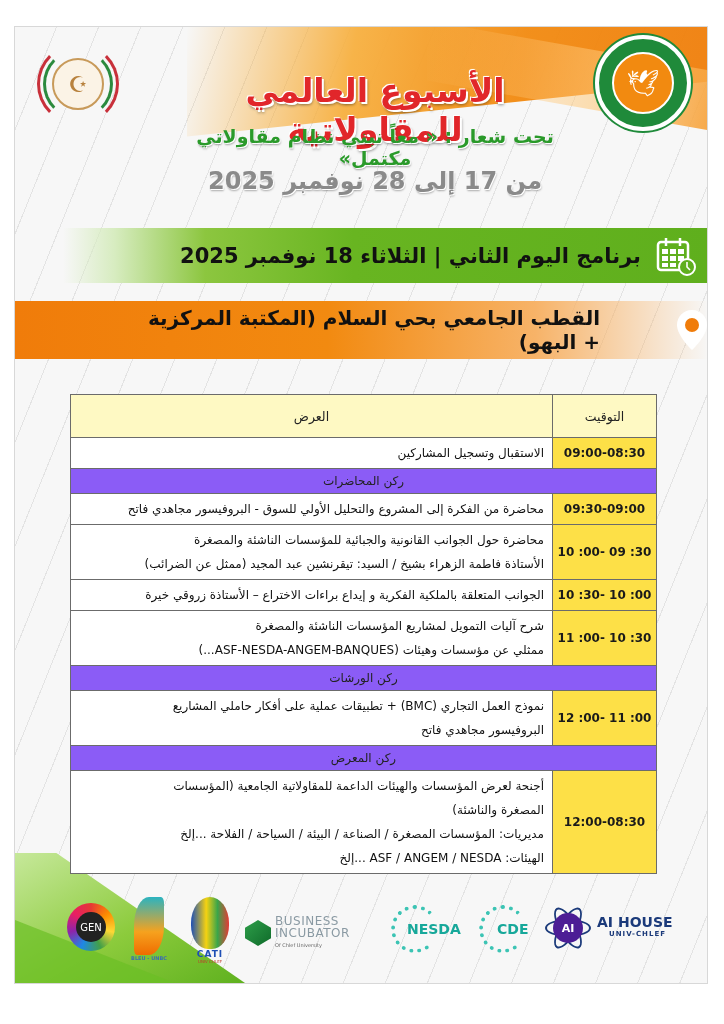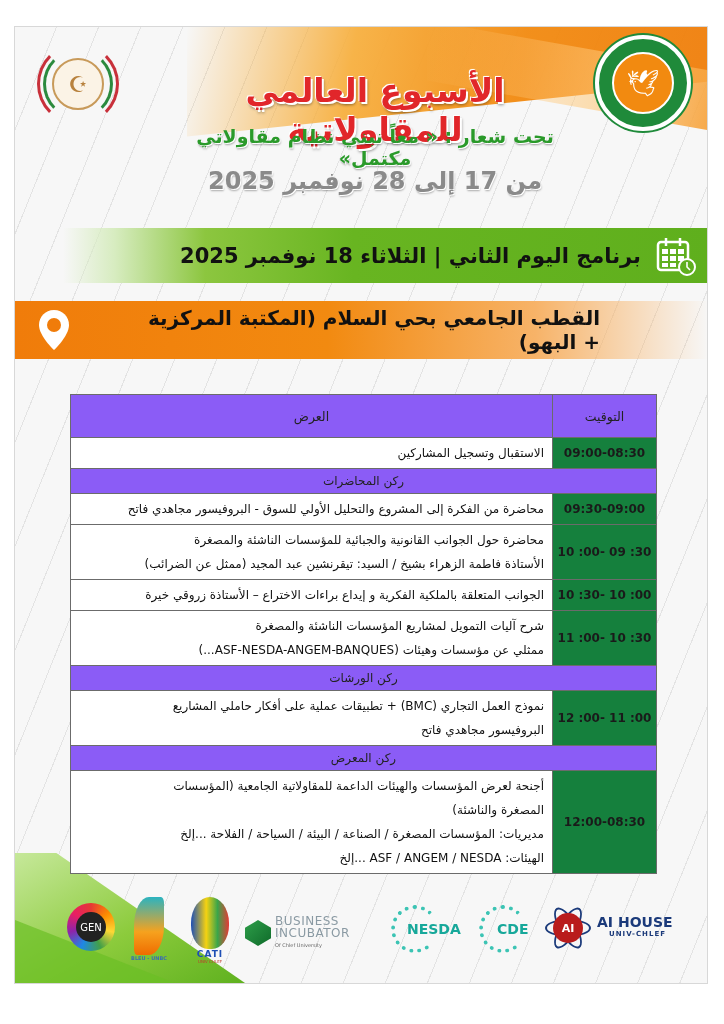--- a/index.html
+++ b/index.html
@@ -86,39 +86,39 @@
     display: flex; align-items: center; justify-content: flex-end; direction: ltr;
   }
   .day-banner .text {
     direction: rtl; font-weight: bold; font-size: 21px; color: #111; margin-right: 14px;
   }
   .cal-icon { width: 42px; height: 42px; margin-right: 12px; }
 
   .loc-banner {
     position: absolute; left: 0; top: 274px; width: 694px; height: 58px;
     background: linear-gradient(90deg, #f07c0a 0%, #f28a10 45%, #f7b368 75%, rgba(255,255,255,0) 100%);
-    display: flex; align-items: center; direction: ltr;
+    display: flex; align-items: center; direction: ltr; justify-content: flex-end;
   }
   .pin-icon { width: 34px; height: 44px; margin-left: 22px; }
   .loc-banner .text {
     direction: rtl; font-weight: bold; font-size: 20px; color: #111;
     position: absolute; left: 110px; width: 475px; text-align: right;
   }
 
   
   .prog {
     position: absolute; left: 55px; top: 367px; width: 587px;
     border-collapse: collapse; direction: rtl; font-family: "DejaVu Sans", sans-serif;
   }
   .prog td, .prog th { border: 1px solid #6b6b6b; }
   .prog th {
-    background: #8b5cf6; font-weight: normal; font-size: 12.5px; color: #222; height: 43px;
+    background: #fef9c3; font-weight: normal; font-size: 12.5px; color: #222; height: 43px;
   }
   .time-cell {
-    width: 104px; background: #15803d; text-align: center; font-size: 12px; font-weight: bold; color: #1a1a1a;
+    width: 104px; background: #fde047; text-align: center; font-size: 12px; font-weight: bold; color: #1a1a1a;
     direction: ltr;
     margin-top: 48px;
   }
   .desc-cell {
     background: #ffffff; text-align: right; font-size: 12px; color: #111; padding: 3px 8px; line-height: 24px;
   }
   .section-row td {
     background: #8b5cf6; text-align: center; font-size: 12px; color: #222; height: 25px;
   }
   .r-single td { height: 30px; }
@@ -157,21 +157,21 @@
   .p-bi .txt { margin-left: 4px; color: #8a9aa3; font-size: 12px; line-height: 12px; letter-spacing: 0.5px; }
   .p-bi .txt .s { font-size: 5px; color: #666; letter-spacing: 0; }
   .p-ring {
     position: absolute; top: 8px; width: 48px; height: 48px; border-radius: 50%;
     border: 4px dotted #3cc4b4; border-right-color: transparent;
   }
   .p-word { position: absolute; top: 24px; font-weight: bold; color: #17a89a; font-size: 14px; }
   .p-ai { position: absolute; left: 478px; top: 8px; width: 46px; height: 46px; }
   .p-ai .orb {
     position: absolute; left: 8px; top: 8px; width: 30px; height: 30px; border-radius: 50%;
-    background: #b91c1c; color: #fff; font-size: 11px; font-weight: bold;
+    background: #4c1d95; color: #fff; font-size: 11px; font-weight: bold;
     display: flex; align-items: center; justify-content: center;
   }
   .p-ai .orbit {
     position: absolute; left: 0; top: 14px; width: 46px; height: 18px; border: 2px solid #1b3a7a; border-radius: 50%;
   }
   .p-ai .orbit.b { transform: rotate(60deg); }
   .p-ai .orbit.c { transform: rotate(-60deg); }
   .p-aitext { position: absolute; left: 530px; top: 17px; color: #1b3a7a; }
   .p-aitext .a { font-size: 14px; font-weight: bold; }
   .p-aitext .b { font-size: 7px; font-weight: bold; margin-left: 12px; letter-spacing: 1px; }

